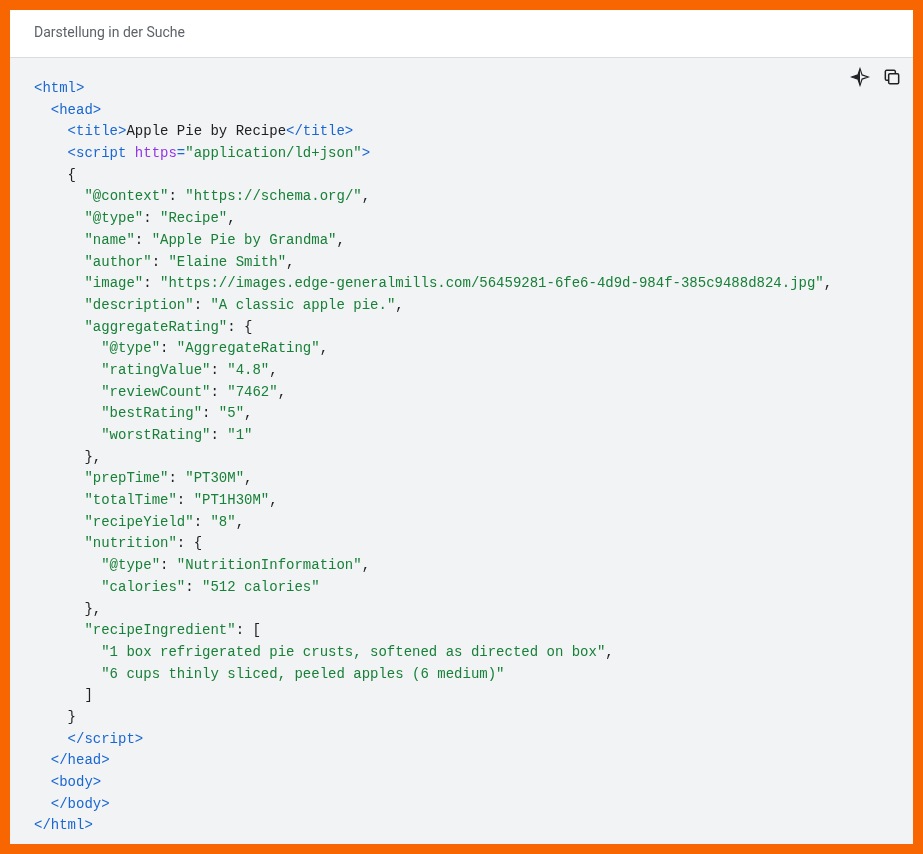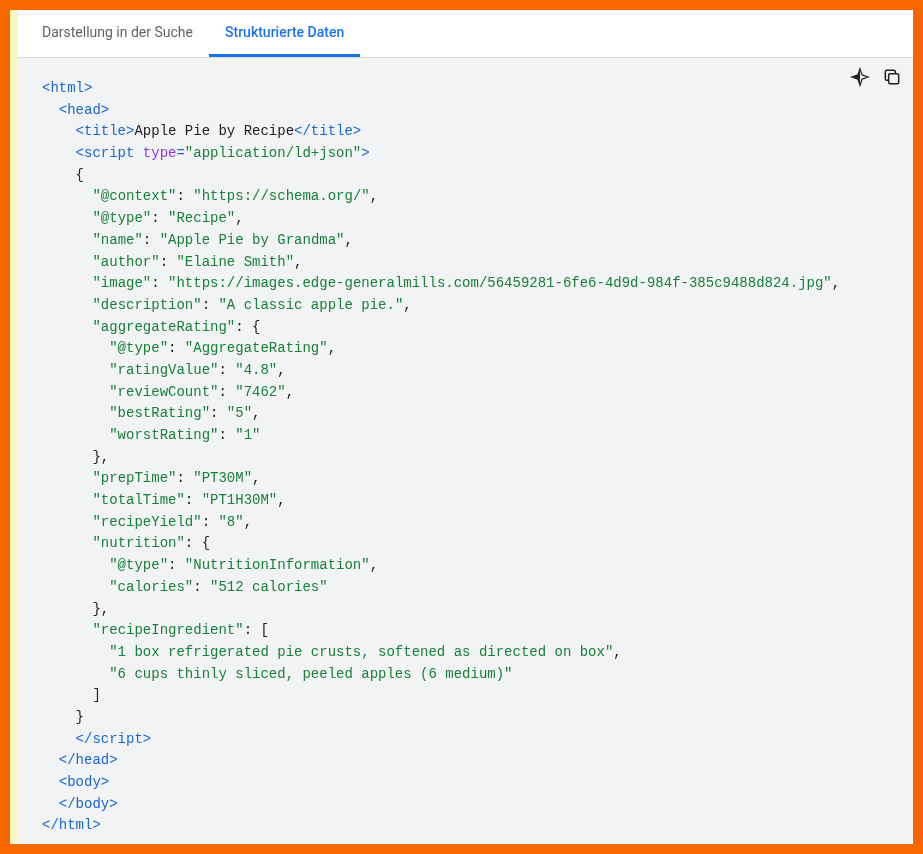--- a/index.html
+++ b/index.html
@@ -8,21 +8,20 @@
     font-family: -apple-system, BlinkMacSystemFont, "Segoe UI", Roboto, Helvetica, Arial, sans-serif;
     background: #fff;
   }
   .frame {
     width: 923px;
     height: 854px;
     border: 10px solid #f86601;
     background: #fef9c3;
     display: flex;
     flex-direction: column;
-    padding-left: 8px;
   }
   .tabs {
     display: flex;
     border-bottom: 1px solid #dadce0;
     background: #fff;
     padding: 0 8px;
     height: 48px;
     align-items: stretch;
   }
   .tab {
@@ -77,42 +76,41 @@
   .t-str   { color: #188038; }
   .t-txt   { color: #202124; }
 </style>
 </head>
 <body>
 
 <div class="frame">
 
   <div class="tabs">
     <div class="tab">Darstellung in der Suche</div>
-    <div class="tab active">Strukturierte Daten</div>
   </div>
 
   <div class="code-pane">
     <div class="code-toolbar">
       <div class="tool-icon">
         <svg viewBox="0 0 24 24" width="20" height="20" fill="currentColor">
           <path d="M12 2 L14.5 9.5 L22 12 L14.5 14.5 L12 22 L9.5 14.5 L2 12 L9.5 9.5 Z" fill="none" stroke="currentColor" stroke-width="1.4"></path>
           <path d="M12 2 L12 22 L9.5 14.5 L2 12 L9.5 9.5 Z" fill="currentColor"></path>
         </svg>
       </div>
       <div class="tool-icon">
         <svg viewBox="0 0 24 24" width="20" height="20" fill="none" stroke="currentColor" stroke-width="1.8">
           <rect x="8" y="8" width="12" height="12" rx="1.5"></rect>
           <path d="M16 8 V5.5 A1.5 1.5 0 0 0 14.5 4 H5.5 A1.5 1.5 0 0 0 4 5.5 V14.5 A1.5 1.5 0 0 0 5.5 16 H8"></path>
         </svg>
       </div>
     </div>
     <pre class="code" id="code-block"><span class="t-tag">&lt;html&gt;</span>
   <span class="t-tag">&lt;head&gt;</span>
     <span class="t-tag">&lt;title&gt;</span><span class="t-txt">Apple Pie by Recipe</span><span class="t-tag">&lt;/title&gt;</span>
-    <span class="t-tag">&lt;script </span><span class="t-attr">type</span><span class="t-tag">=</span><span class="t-str">"application/ld+json"</span><span class="t-tag">&gt;</span>
+    <span class="t-tag">&lt;script </span><span class="t-attr">https</span><span class="t-tag">=</span><span class="t-str">"application/ld+json"</span><span class="t-tag">&gt;</span>
     <span class="t-txt">{</span>
       <span class="t-str">"@context"</span><span class="t-txt">: </span><span class="t-str">"https://schema.org/"</span><span class="t-txt">,</span>
       <span class="t-str">"@type"</span><span class="t-txt">: </span><span class="t-str">"Recipe"</span><span class="t-txt">,</span>
       <span class="t-str">"name"</span><span class="t-txt">: </span><span class="t-str">"Apple Pie by Grandma"</span><span class="t-txt">,</span>
       <span class="t-str">"author"</span><span class="t-txt">: </span><span class="t-str">"Elaine Smith"</span><span class="t-txt">,</span>
       <span class="t-str">"image"</span><span class="t-txt">: </span><span class="t-str">"https://images.edge-generalmills.com/56459281-6fe6-4d9d-984f-385c9488d824.jpg"</span><span class="t-txt">,</span>
       <span class="t-str">"description"</span><span class="t-txt">: </span><span class="t-str">"A classic apple pie."</span><span class="t-txt">,</span>
       <span class="t-str">"aggregateRating"</span><span class="t-txt">: </span><span class="t-txt">{</span>
         <span class="t-str">"@type"</span><span class="t-txt">: </span><span class="t-str">"AggregateRating"</span><span class="t-txt">,</span>
         <span class="t-str">"ratingValue"</span><span class="t-txt">: </span><span class="t-str">"4.8"</span><span class="t-txt">,</span>

